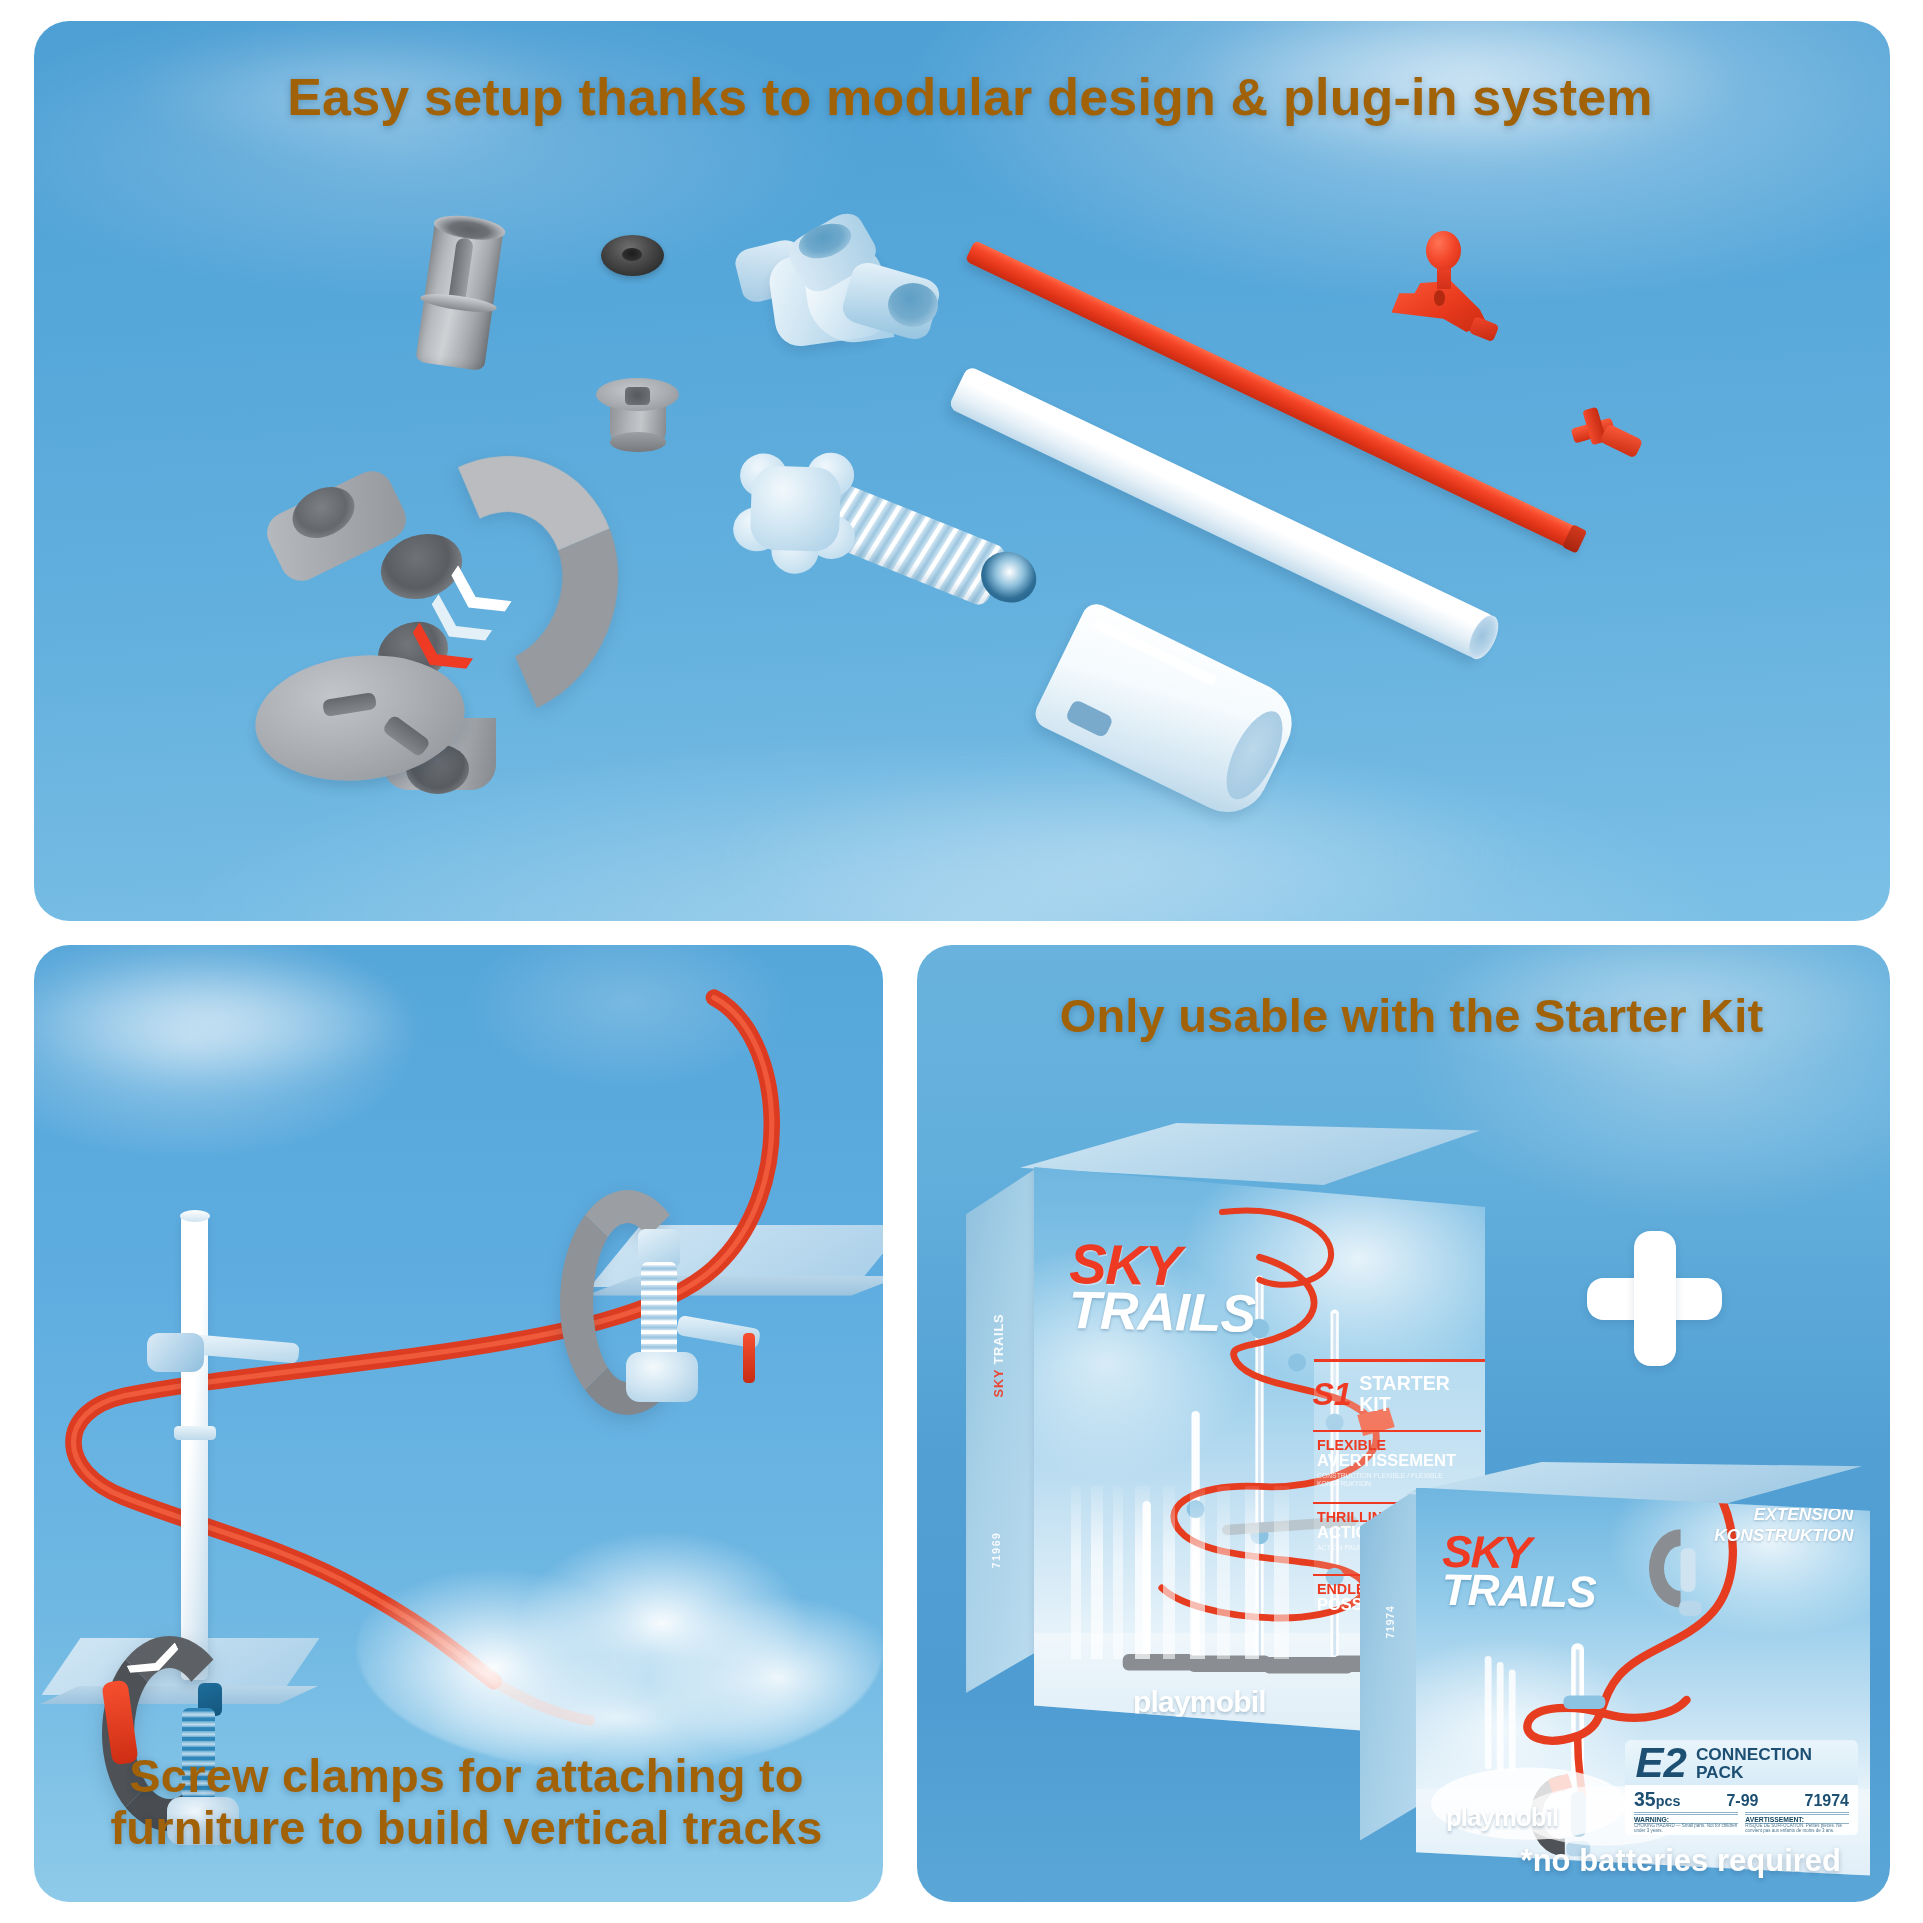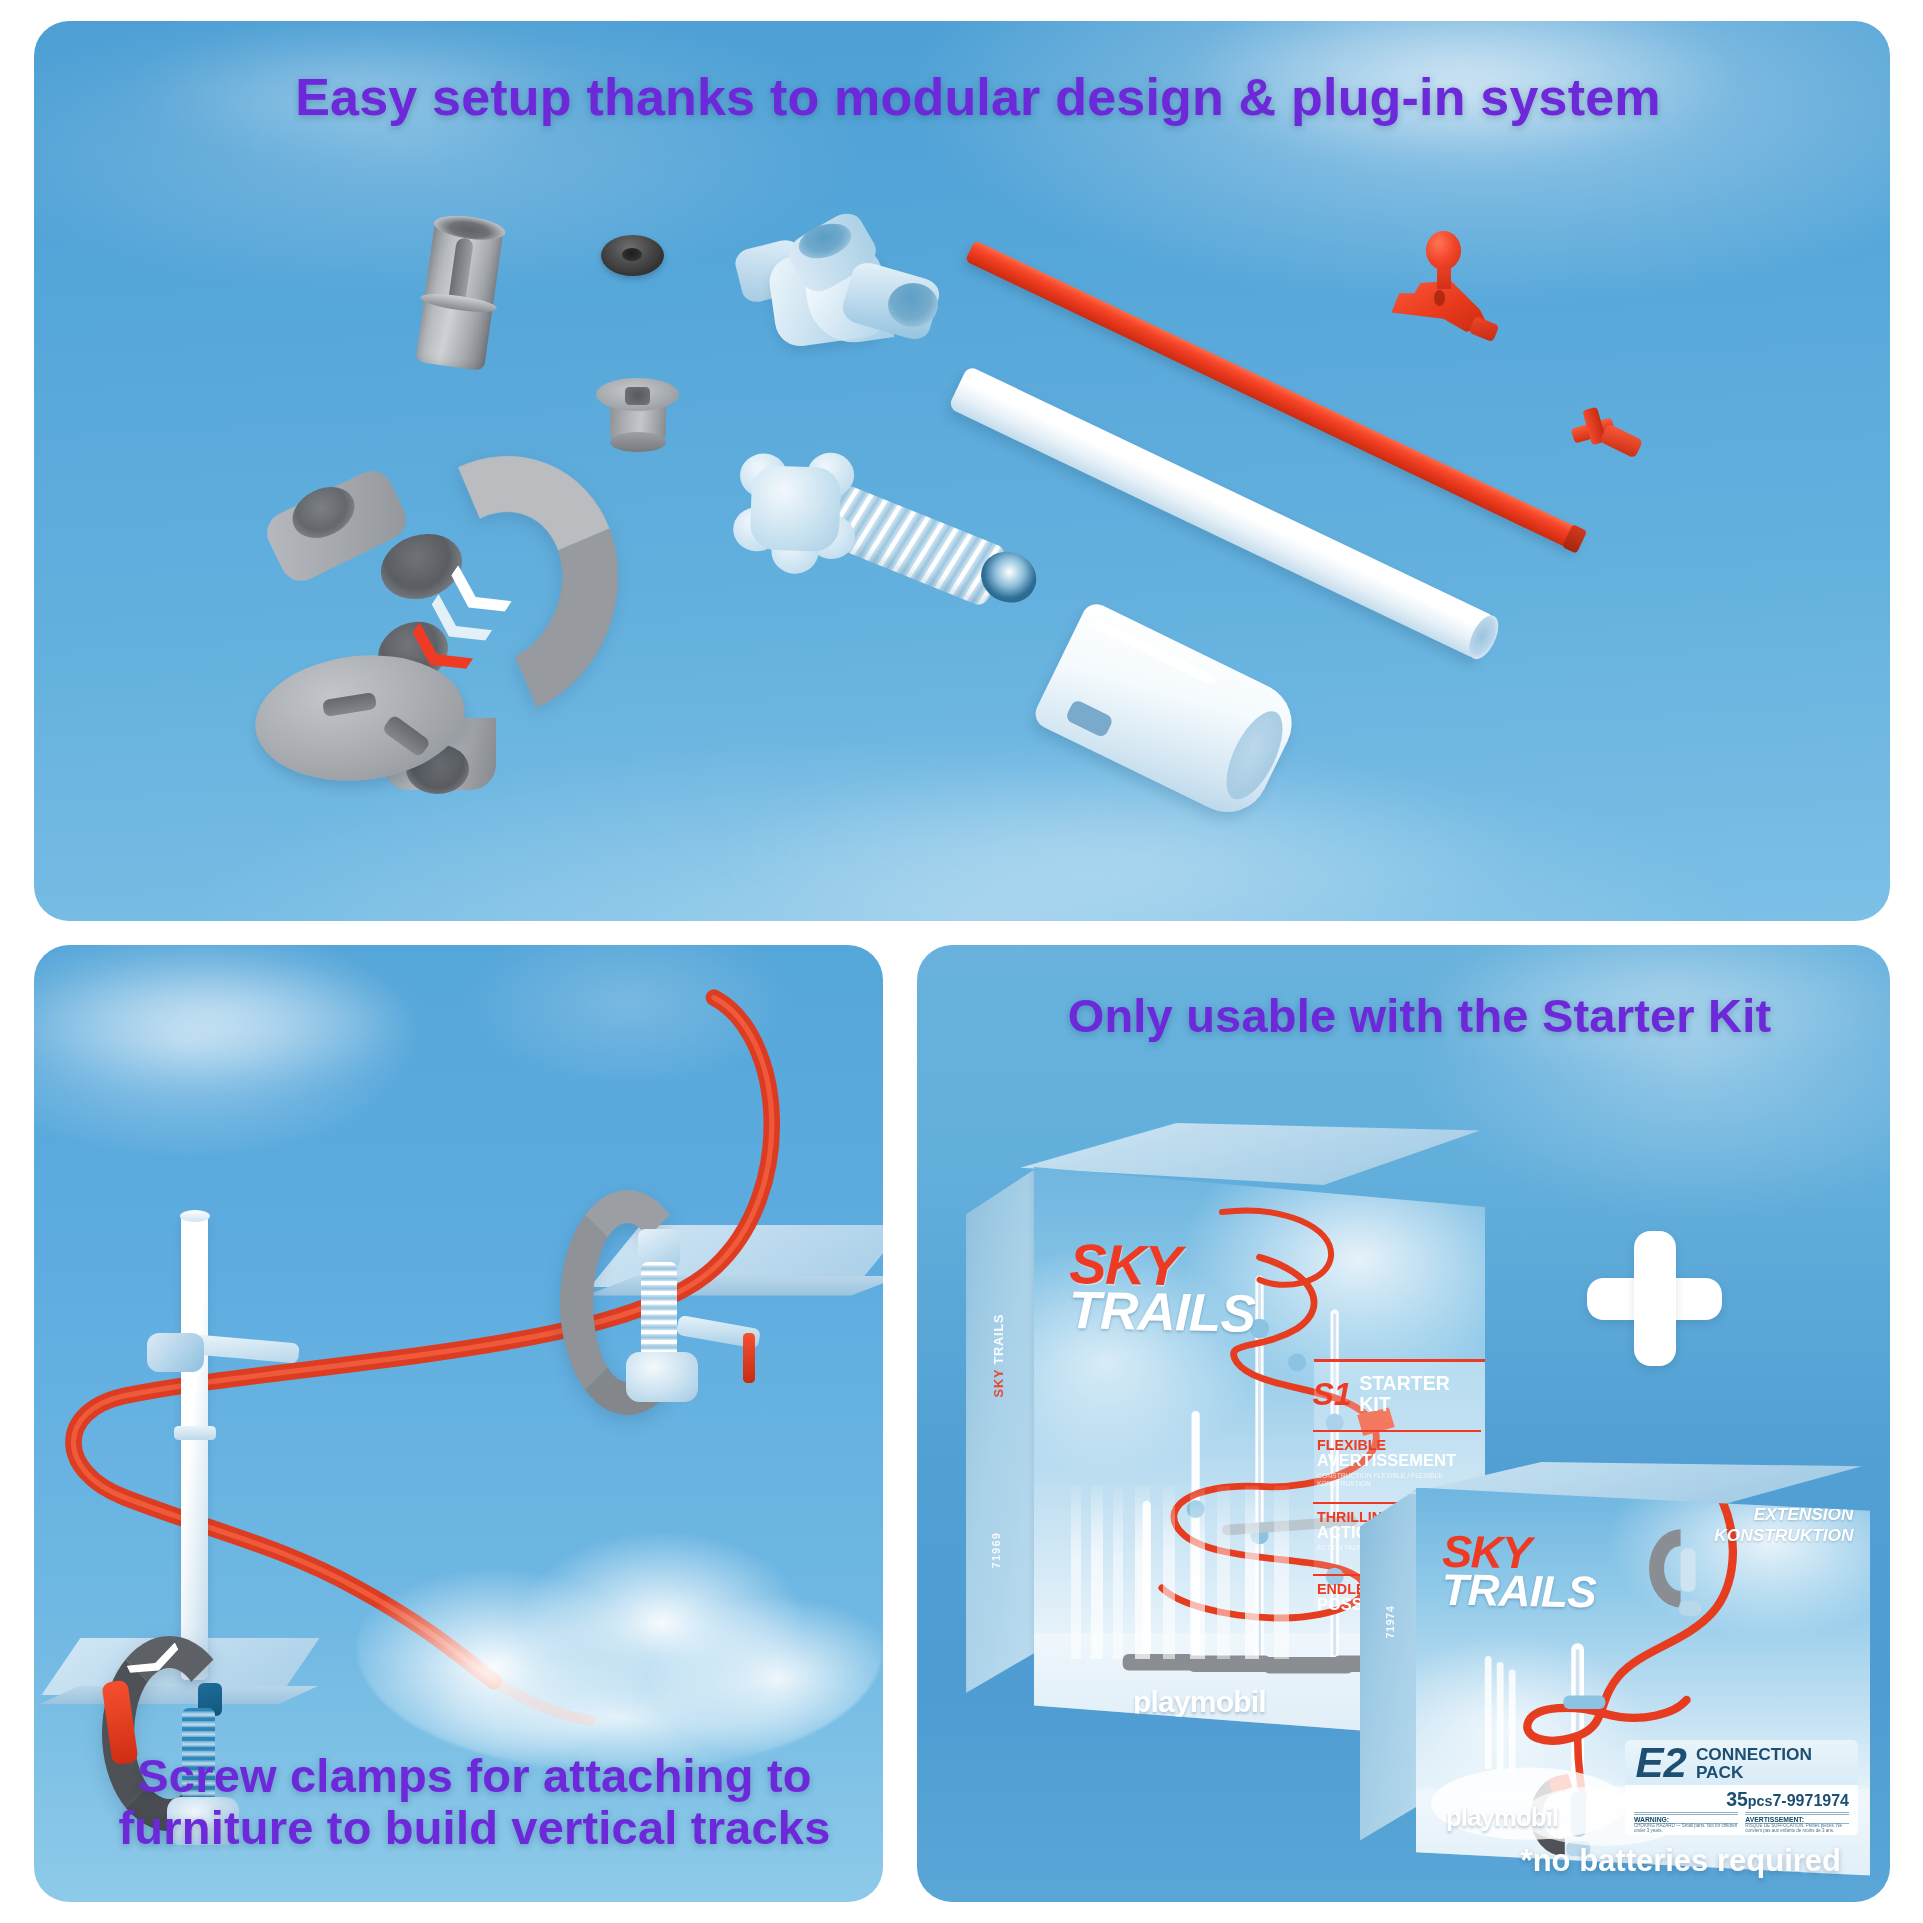--- a/index.html
+++ b/index.html
@@ -36,21 +36,21 @@
       linear-gradient(180deg,#68b2dd 0%, #63afdc 22%, #519fd3 55%, #4e9cd2 78%, #5aa6d7 100%);
   }
   .wisp {
     position:absolute; border-radius:50%;
     background:radial-gradient(ellipse at center, rgba(255,255,255,.55), rgba(255,255,255,0) 70%);
     filter:blur(16.5px); pointer-events:none;
   }
 
   
   .headline {
-    position:absolute; left:16px; width:100%; text-align:center; color:#6d28d9;
+    position:absolute; left:8px; width:100%; text-align:center; color:#a16207;
     font-weight:700; letter-spacing:0.2px; line-height:1.12;
     text-shadow:0 2.3px 7.5px rgba(20,60,95,.30);
   }
   .h-top    { top:47px;  font-size:52px; }
   .h-topcap { bottom:53px; font-size:52px; }
   .h-br     { top:45px;  font-size:47px; }
   .h-bl     { bottom:47px; font-size:47px; padding:0 22px; }
   .no-batt  { position:absolute; right:54px; bottom:33px; color:#fff;
               font-size:31px; font-weight:700; text-shadow:0 1.5px 5.3px rgba(20,60,95,.3); }
 
@@ -616,21 +616,21 @@
     border-radius:6px 6px 0 0;
     display:flex; align-items:center; gap:9px; padding:0 10.5px;
   }
   .e2-code { font-size:42px; font-weight:800; font-style:italic; color:#1d4f73; line-height:1; }
   .e2-codetxt { font-size:17.3px; font-weight:700; color:#1d4f73; line-height:1.05; }
   .e2-info {
     position:absolute; right:12px; bottom:41px; width:233px; height:50px;
     background:rgba(255,255,255,.94); border-radius:0 0 4.5px 4.5px;
     padding:3px 9px;
   }
-  .e2-info-row { display:flex; justify-content:flex-end; align-items:baseline; }
+  .e2-info-row { display:flex; justify-content:space-between; align-items:baseline; }
   .e2-pcs  { font-size:19.5px; font-weight:800; color:#1d4f73; }
   .e2-pcs small { font-size:14.3px; font-weight:600; }
   .e2-age  { font-size:16px; font-weight:700; color:#1d4f73; }
   .e2-art  { font-size:16px; font-weight:700; color:#1d4f73; }
   .e2-warn { display:flex; gap:7.5px; margin-top:1.5px; }
   .e2-warn div { flex:1; border-top:0.8px solid #8fb3c9; padding-top:0.8px; }
   .e2-warn .t { font-size:6.8px; font-weight:800; color:#14455f; }
   .e2-warn .s { font-size:4.5px; color:#4a7591; line-height:1.1; }
   .e2-pm {
     position:absolute; left:30px; bottom:44px; color:#ffffff;

